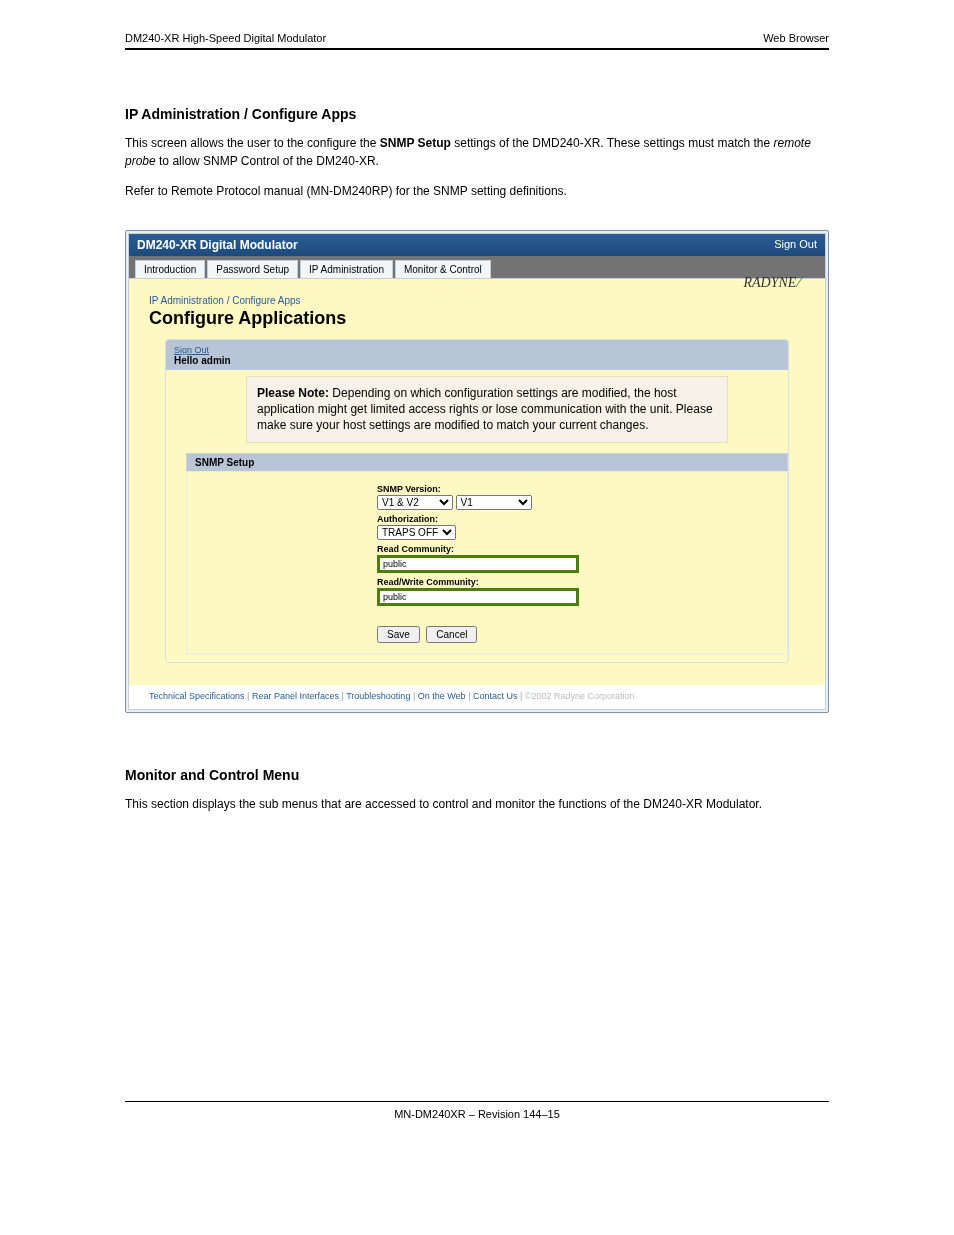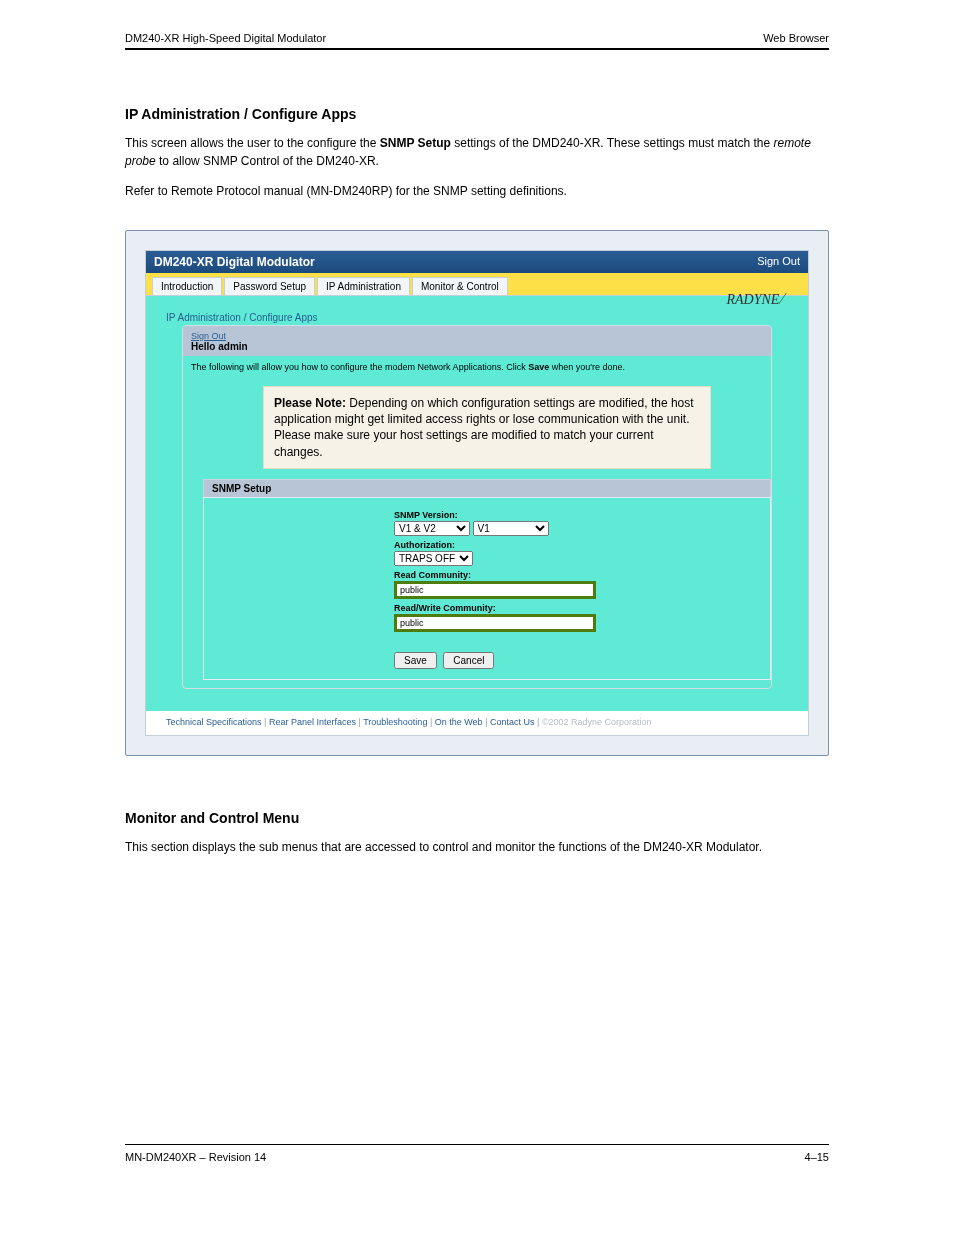--- a/index.html
+++ b/index.html
@@ -37,21 +37,21 @@
     font-size: 14px;
     font-weight: bold;
     margin: 20px 0 12px 0;
   }
   .spacer { height: 18px; }
 
   
   .shot {
     border: 1px solid #7a90a8;
     border-radius: 2px;
-    padding: 19px;
+    padding: 2px;
     background: #e9eef4;
     margin: 6px 0 16px 0;
     font-family: Verdana, Arial, sans-serif;
   }
   .shot-inner {
     background: #fff;
     border: 1px solid #c3cfdb;
   }
   .win-title {
     background: linear-gradient(#2a5d94, #1d4a7d);
@@ -65,33 +65,33 @@
   .win-title .signout-hdr {
     font-weight: normal;
     font-size: 11px;
     cursor: pointer;
   }
   .tabbar {
     border-bottom: 1px solid #c3cfdb;
     padding: 4px 6px 0 6px;
     display: flex;
     gap: 2px;
-    background: #fde047;
+    background: #737373;
     font-size: 10px;
   }
   .tab {
     border: 1px solid #c3cfdb;
     border-bottom: none;
     padding: 3px 8px;
     background: #f3f6f9;
     cursor: pointer;
   }
   .content-pad {
     padding: 16px 20px 12px 20px;
-    background: #5eead4;
+    background: #fef9c3;
   }
   .crumb {
     color: #2a5d94;
     font-size: 10px;
     margin-bottom: 2px;
   }
   .page-title {
     font-size: 18px;
     font-weight: bold;
     margin: 2px 0 10px 0;
@@ -188,21 +188,21 @@
     color: #2a5d94;
   }
   .footer-links span.sep {
     color: #9aa5b1;
   }
   .footer-links .copy {
     color: #b7bdc4;
   }
   .page-footer-row {
     display: flex;
-    justify-content: space-between;
+    justify-content: center;
     font-size: 11px;
     margin-top: 6px;
   }
   .page-rule-thin {
     border: none;
     border-top: 1px solid #000;
     margin: 22px 0 3px 0;
   }
   .clear { clear: both; }
 </style>
@@ -240,29 +240,27 @@
         <div class="tab">Password Setup</div>
         <div class="tab">IP Administration</div>
         <div class="tab">Monitor &amp; Control</div>
       </div>
 
       <div class="content-pad">
         <div class="logo-right">
           <span class="italic">RADYNE</span><span class="logo-accent">⁄</span>
         </div>
         <div class="crumb">IP Administration / Configure Apps</div>
+        <div class="page-title">Configure Applications</div>
         <div class="clear"></div>
 
         <div class="panel">
           <div class="panel-user">
             <div><span class="mini-signout">Sign Out</span></div>
             <div class="hello">Hello admin</div>
-          </div>
-          <div class="panel-text">
-            <span>The following will allow you how to configure the modem Network Applications. Click </span><span class="bold">Save</span><span> when you're done.</span>
           </div>
 
           <div class="note-box">
             <span class="bold">Please Note:</span><span> Depending on which configuration settings are modified, the host application might get limited access rights or lose communication with the unit. Please make sure your host settings are modified to match your current changes.</span>
           </div>
 
           <div class="snmp-head">SNMP Setup</div>
           <div class="snmp-body">
 
             <label>SNMP Version:</label>

